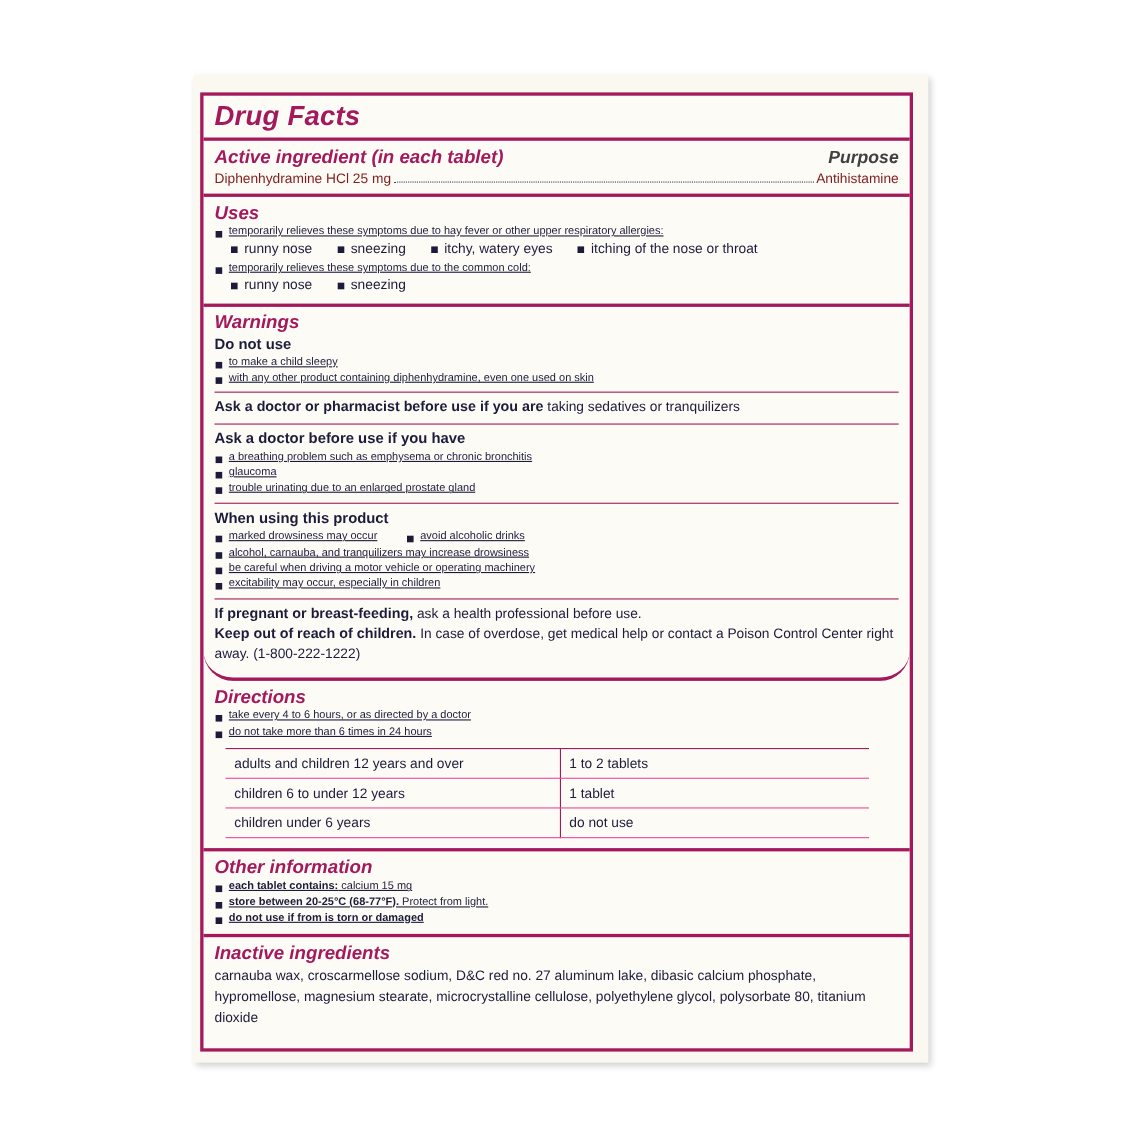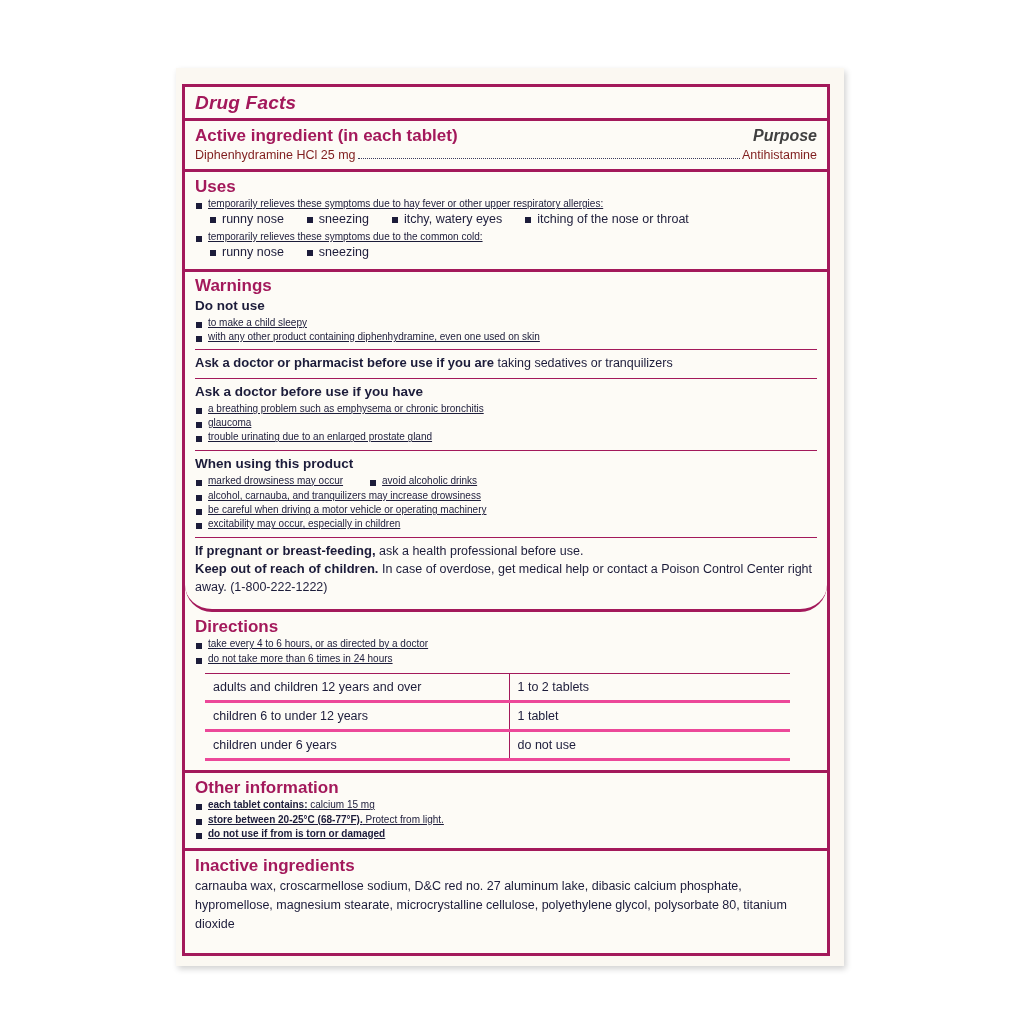--- a/index.html
+++ b/index.html
@@ -43,30 +43,31 @@
   }
 
   
   .sec {
     border-bottom: 3px solid #a3195b;
     padding: 5px 10px 7px 10px;
   }
   .sec.last { border-bottom: none; }
 
   .title-drugfacts {
-    font-size: 19px;
+    font-size: 25px;
     font-weight: bold;
     font-style: italic;
     color: #a3195b;
     letter-spacing: .2px;
   }
 
   .sec-head {
     font-size: 17px;
     font-weight: bold;
+    font-style: italic;
     color: #a3195b;
     margin: 0 0 1px 0;
     line-height: 1.15;
   }
 
   .row-between {
     display: flex;
     justify-content: space-between;
     align-items: baseline;
   }
@@ -169,21 +170,21 @@
   
   table.dose {
     width: 94%;
     margin: 7px 0 2px 10px;
     border-collapse: collapse;
     font-size: 12.5px;
     color: #1c1c3a;
   }
   table.dose td {
     border-top: 1px solid #a3195b;
-    border-bottom: 3px solid #ec4899;
+    border-bottom: 1px solid #ec4899;
     padding: 6px 8px;
   }
   table.dose tr td:first-child {
     border-right: 1px solid #a3195b;
     width: 52%;
   }
   table.dose tr:first-child td { border-top: 1px solid #a3195b; }
   table.dose tr + tr td { border-top: none; }
 
   .inactive-text {

